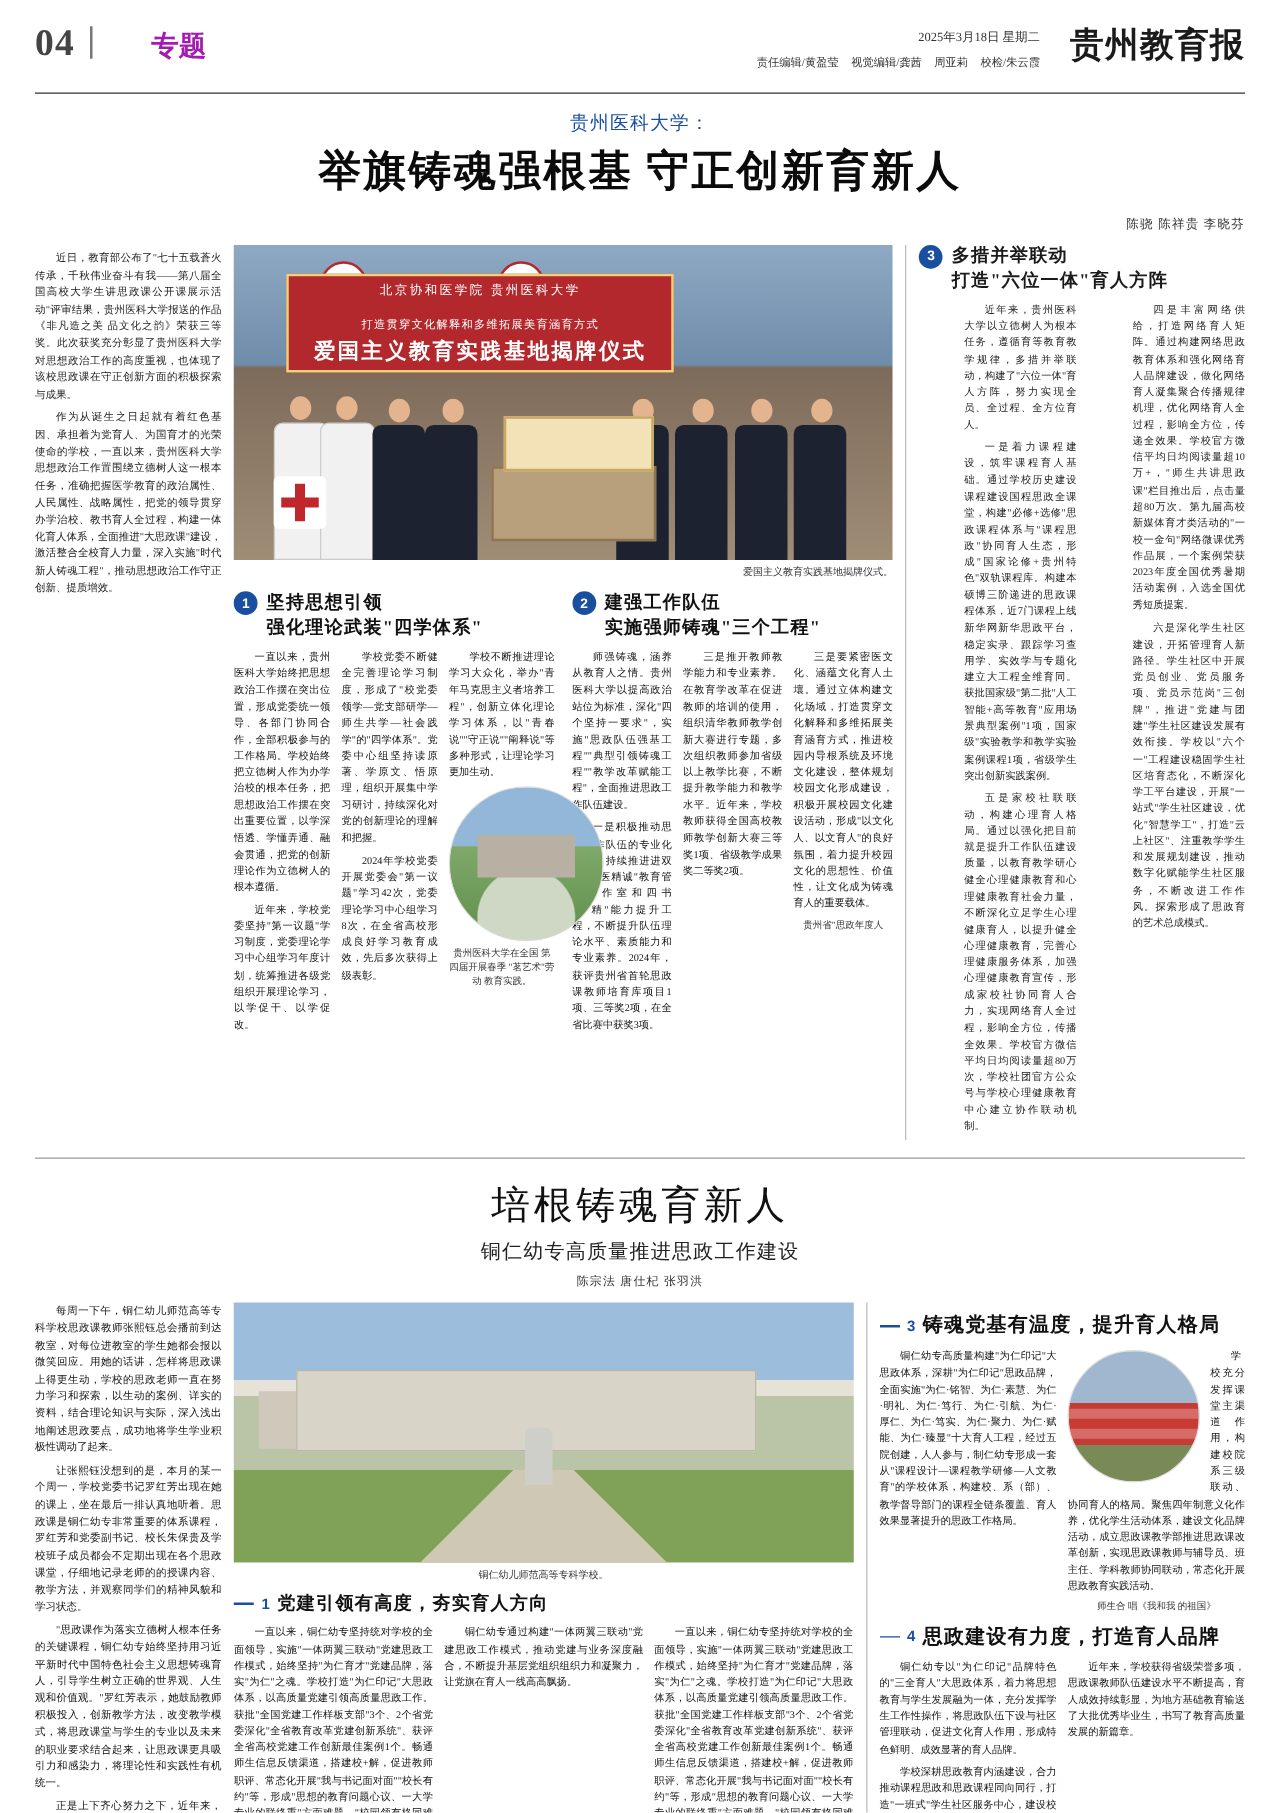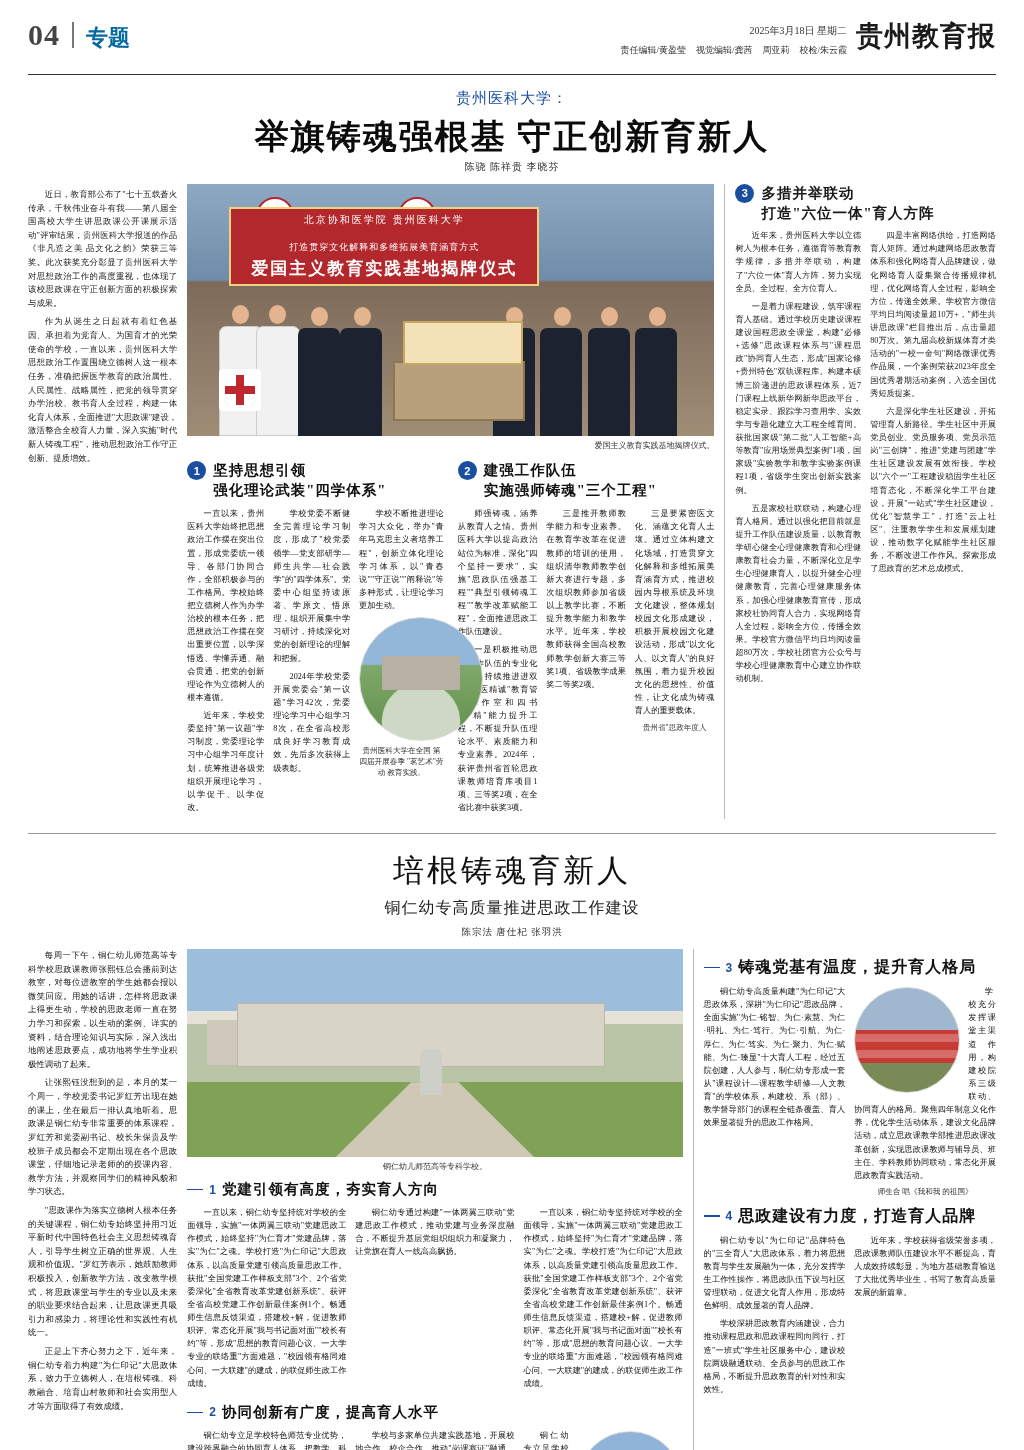--- a/index.html
+++ b/index.html
@@ -10,33 +10,33 @@
     color:#111;
     overflow:hidden;
   }
   .page{position:relative;width:1024px;height:1450px;box-sizing:border-box;padding:18px 28px 10px 28px;}
 
   
   .masthead{display:flex;align-items:flex-start;justify-content:space-between;height:52px;}
   .mh-left{display:flex;align-items:baseline;gap:8px;}
   .mh-page{font-size:30px;font-weight:bold;color:#444;letter-spacing:1px;}
   .mh-bar{width:2px;height:26px;background:#777;display:inline-block;margin:0 4px;position:relative;top:3px;}
-  .mh-section{font-size:22px;font-weight:bold;color:#0369a1;font-family:Liberation Serif, serif;}
-  .mh-right{display:flex;align-items:flex-start;gap:9px;}
+  .mh-section{font-size:22px;font-weight:bold;color:#a21caf;font-family:Liberation Serif, serif;margin-left:35px;}
+  .mh-right{display:flex;align-items:flex-start;gap:24px;}
   .mh-meta{text-align:right;font-size:9.5px;line-height:1.7;color:#333;padding-top:4px;}
   .mh-meta .date{font-size:10px;margin-bottom:4px;}
   .mh-credits{display:flex;gap:10px;font-size:9px;color:#333;}
   .mh-logo{font-size:27px;font-weight:bold;color:#1b1b1b;letter-spacing:1px;font-family:"Liberation Serif",serif;border-bottom:0;}
   .rule-top{border-top:1.5px solid #333;margin-top:4px;}
 
   
   .top-head{text-align:center;margin-top:14px;}
   .kicker{font-size:15px;font-weight:normal;color:#1a4fa0;letter-spacing:1px;}
   .headline{font-size:34px;font-weight:bold;letter-spacing:2px;margin-top:6px;color:#0b0b0b;}
-  .byline{font-size:10px;color:#333;margin-top:0;letter-spacing:1px;}
+  .byline{font-size:10px;color:#333;margin-top:12px;letter-spacing:1px;text-align:right;}
 
   .top-body{display:flex;gap:10px;margin-top:10px;}
   .col{font-size:8.4px;line-height:1.62;text-align:justify;color:#1a1a1a;}
   .col p{margin:0 0 5px 0;text-indent:2em;}
   .lead-col{width:150px;padding-top:4px;}
   .photo-col{width:530px;}
   .right-col{width:262px;border-left:1px solid #bbb;padding-left:10px;}
 
   .photo{position:relative;width:100%;height:252px;background:linear-gradient(180deg,#8ea9c4 0%,#6f8ca8 38%,#7d6a5a 39%,#a08d76 100%);overflow:hidden;border:0;}
   .ph-banner{position:absolute;left:8%;top:9%;width:58%;height:30%;background:#b3282d;border:2px solid #f0d27a;color:#fff;display:flex;flex-direction:column;align-items:center;justify-content:center;font-family:"Liberation Sans",sans-serif;}
@@ -68,21 +68,21 @@
   .sub-cols .c{width:33%;font-size:8.2px;line-height:1.6;text-align:justify;}
   .sub-cols .c p{margin:0 0 5px 0;text-indent:2em;}
   .circ-photo{width:122px;height:122px;border-radius:50%;background:
      radial-gradient(circle at 50% 85%,#cfd8c5 0 32%,transparent 33%),
      linear-gradient(180deg,#93b7d8 0 38%,#7fa86a 39%,#5f8f4b 100%);
      margin:2px auto 4px;overflow:hidden;position:relative;border:1px solid #ddd;}
   .circ-photo .bld{position:absolute;left:22px;top:38px;width:78px;height:34px;background:#b9b0a4;}
   .circ-cap{font-size:7.6px;text-align:center;line-height:1.45;color:#333;}
   .r-sub-head{display:flex;align-items:flex-start;gap:7px;margin-bottom:6px;}
   .right-col .two-c{display:flex;gap:9px;}
-  .right-col .two-c .c{width:50%;font-size:8.2px;line-height:1.6;text-align:justify;}
+  .right-col .two-c .c{width:50%;font-size:8.2px;line-height:1.6;text-align:justify;margin-left:36px;}
   .right-col .two-c .c p{margin:0 0 5px 0;text-indent:2em;}
 
   .divider{border-top:1px solid #999;margin:14px 0 0;}
 
   
   .bot-head{text-align:center;margin-top:16px;}
   .bot-title{font-size:31px;font-weight:normal;letter-spacing:3px;}
   .bot-sub{font-size:16px;margin-top:6px;letter-spacing:1px;color:#222;}
   .bot-byline{font-size:9.5px;margin-top:7px;color:#333;letter-spacing:1px;}
 

